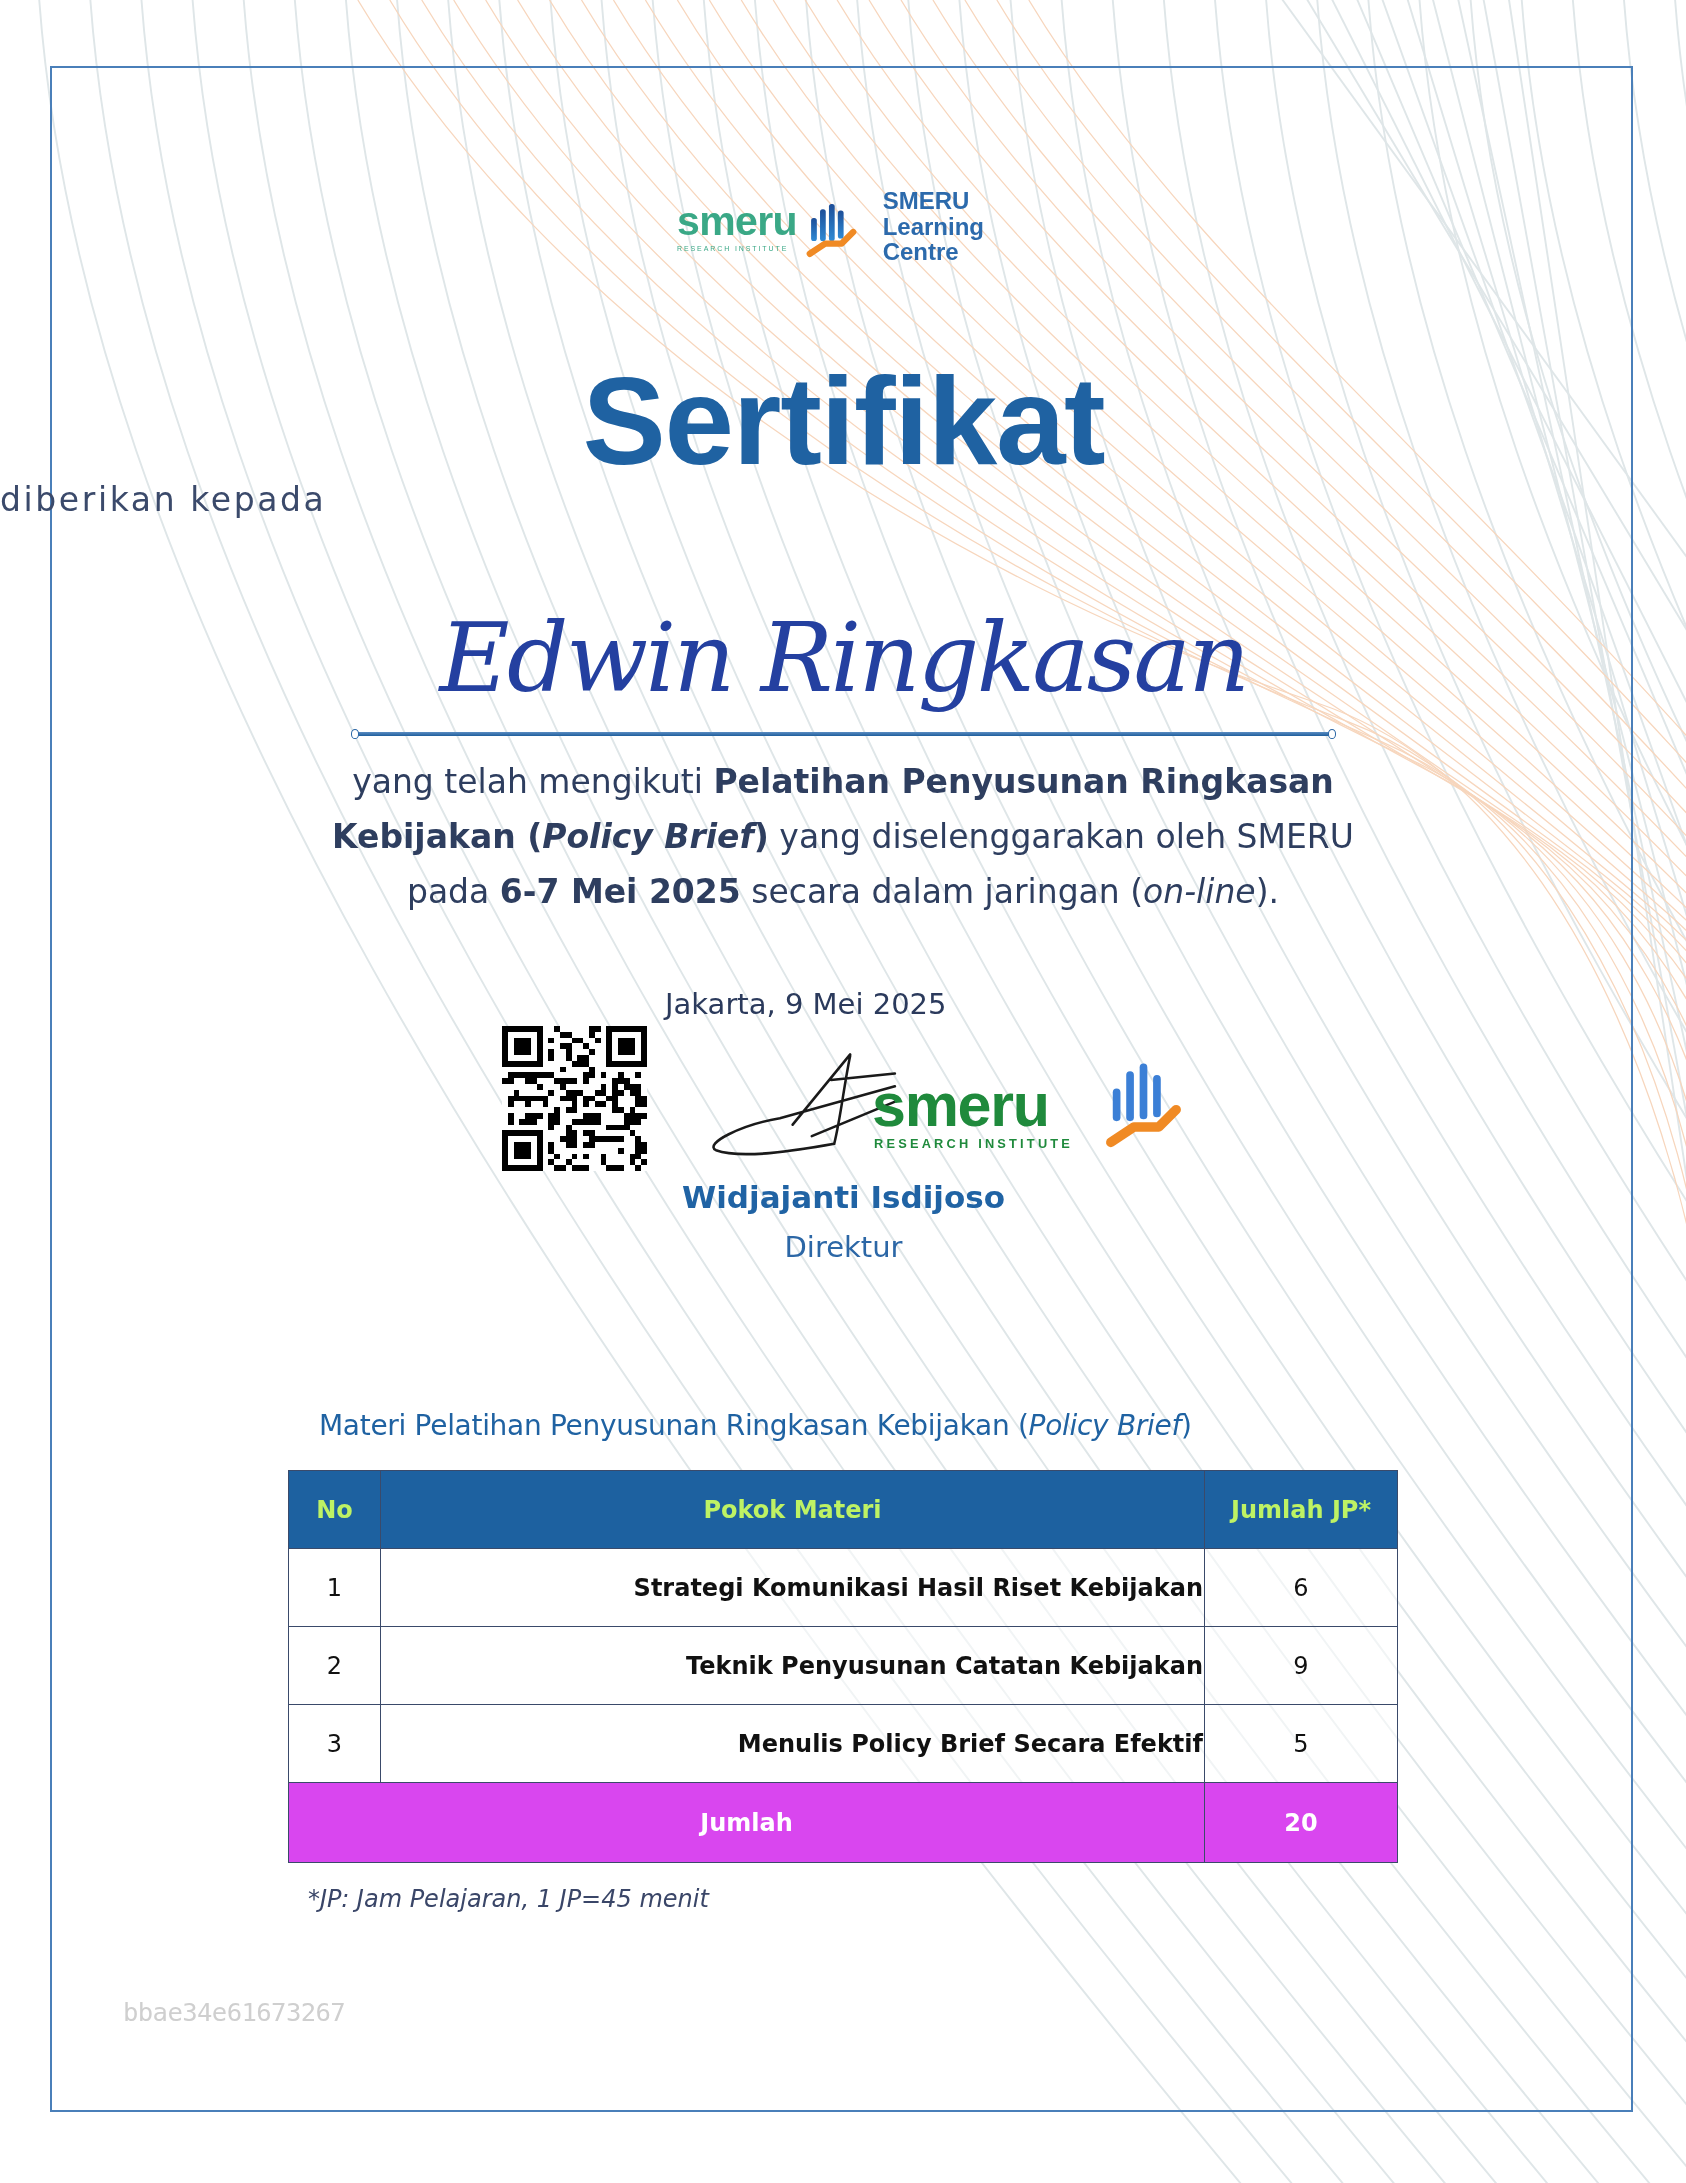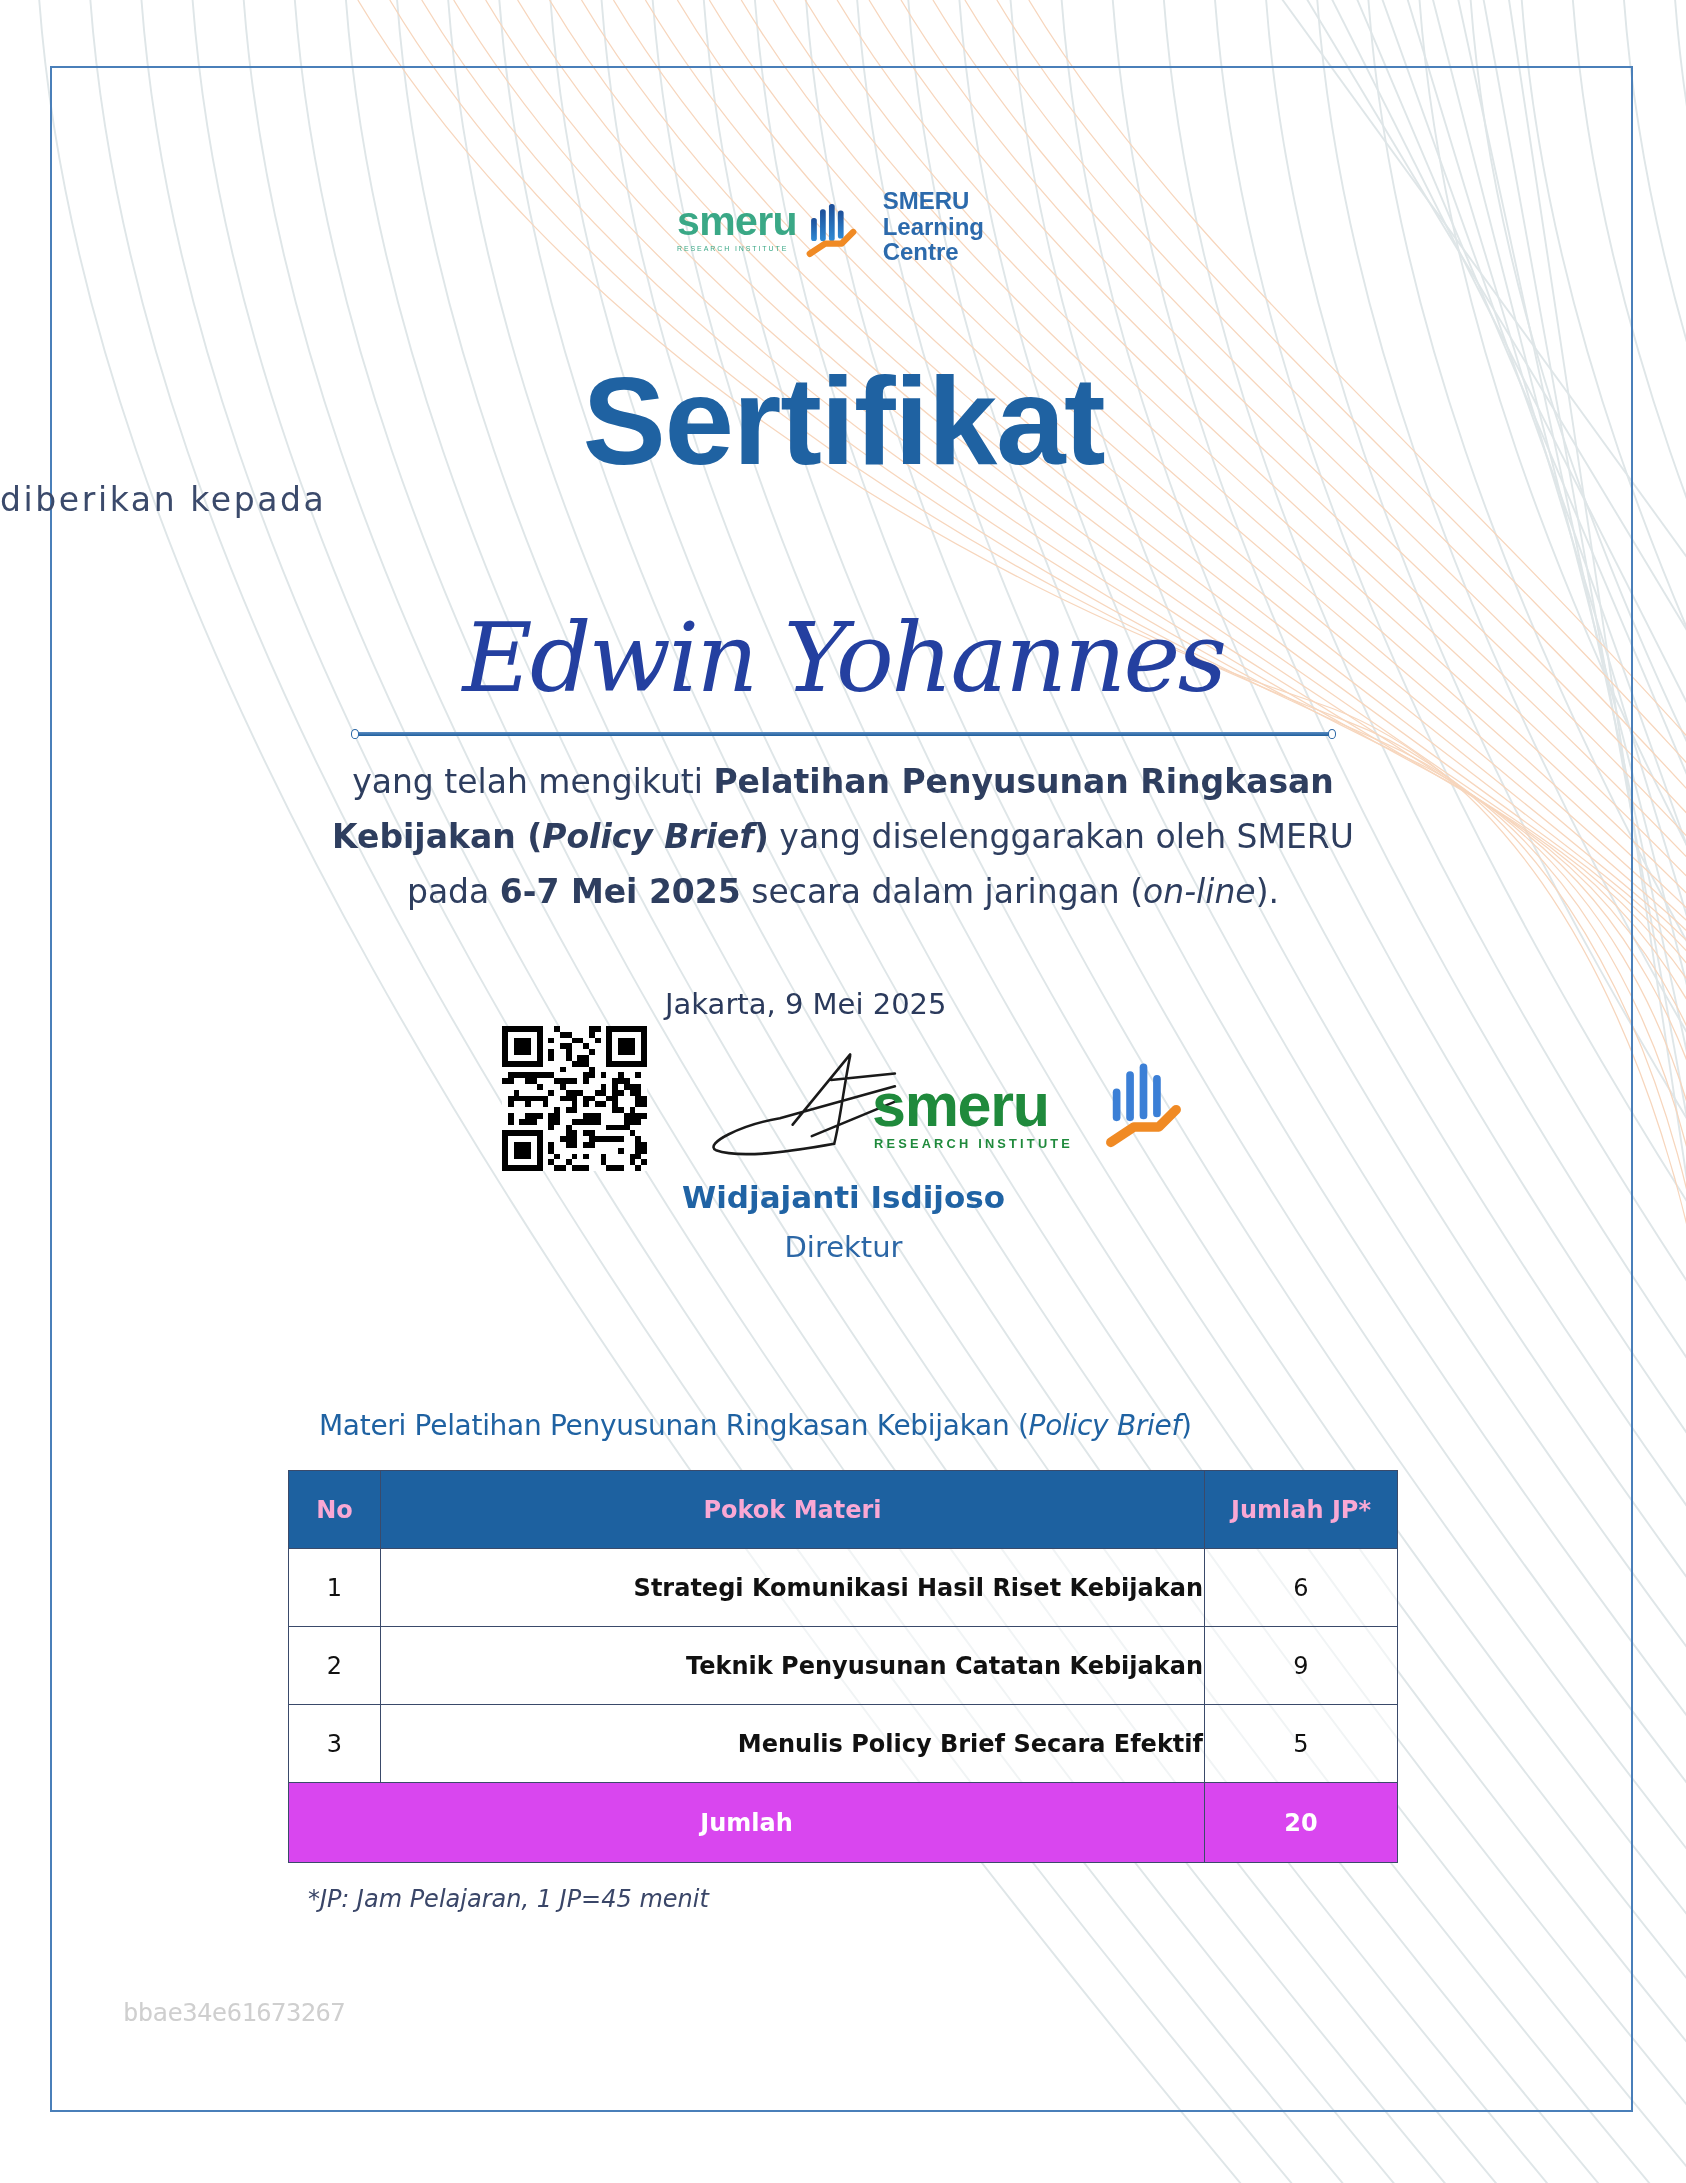--- a/index.html
+++ b/index.html
@@ -41,21 +41,21 @@
   .sig-smeru { position: absolute; left: 169px; top: 27px; font-family: "Liberation Sans", sans-serif; font-weight: bold; font-size: 61px; color: #1f8a3c; letter-spacing: -1.3px; line-height: 1; }
   .sig-sub { position: absolute; left: 171px; top: 88px; font-family: "Liberation Sans", sans-serif; font-weight: bold; font-size: 12.8px; color: #1f8a3c; letter-spacing: 3.2px; }
   .signer-name { left: 0; width: 1687px; top: 1179px; text-align: center; font-weight: bold; font-size: 31px; color: #2063a4; }
   .signer-title { left: 0; width: 1687px; top: 1230px; text-align: center; font-size: 29px; color: #2c67a6; }
 
   .table-title { left: 319px; top: 1409px; font-family: "DejaVu Sans", sans-serif; font-size: 28px; color: #1f62a2; letter-spacing: -0.3px; }
   .table-title i { font-style: italic; }
 
   table.materi { position: absolute; left: 288px; top: 1470px; width: 1110px; border-collapse: collapse; z-index: 2; }
   table.materi th, table.materi td { border: 1.9px solid #3a4a6a; font-family: "DejaVu Sans", sans-serif; }
-  table.materi th { background: #1d61a0; color: #f9a8d4; font-size: 24px; font-weight: bold; height: 77px; padding: 0; }
+  table.materi th { background: #1d61a0; color: #bef264; font-size: 24px; font-weight: bold; height: 77px; padding: 0; }
   table.materi td { height: 75px; font-size: 24px; color: #111111; background: rgba(255,255,255,0.55); }
   table.materi td.no { text-align: center; width: 89px; }
   table.materi td.topic { padding-left: 35px; font-weight: bold; text-align: right; }
   table.materi td.jp { text-align: center; width: 190px; }
   table.materi tr.total td { background: #d946ef; color: #ffffff; font-weight: bold; text-align: center; height: 77px; }
 
   .footnote { left: 308px; top: 1885px; font-size: 24px; font-style: italic; color: #3a4668; }
   .cert-id { left: 123px; top: 1997px; font-family: "DejaVu Sans Mono", monospace; font-size: 25.6px; color: #cfcfcf; letter-spacing: -0.6px; }
 </style>
 </head>
@@ -157,21 +157,21 @@
   <div class="lc-text">
     <div>SMERU</div>
     <div>Learning</div>
     <div>Centre</div>
   </div>
 </div>
 
 <div class="layer title">Sertifikat</div>
 <div class="layer subtitle">diberikan kepada</div>
 
-<div class="layer recipient">Edwin Yohannes</div>
+<div class="layer recipient">Edwin Ringkasan</div>
 <div class="layer name-line">
   <span class="dot" style="left:-5.1px"></span>
   <span class="dot" style="right:-5.1px"></span>
 </div>
 
 <div class="layer body-text">
   <div>
     <span>yang telah mengikuti </span><b>Pelatihan Penyusunan Ringkasan</b>
   </div>
   <div>

